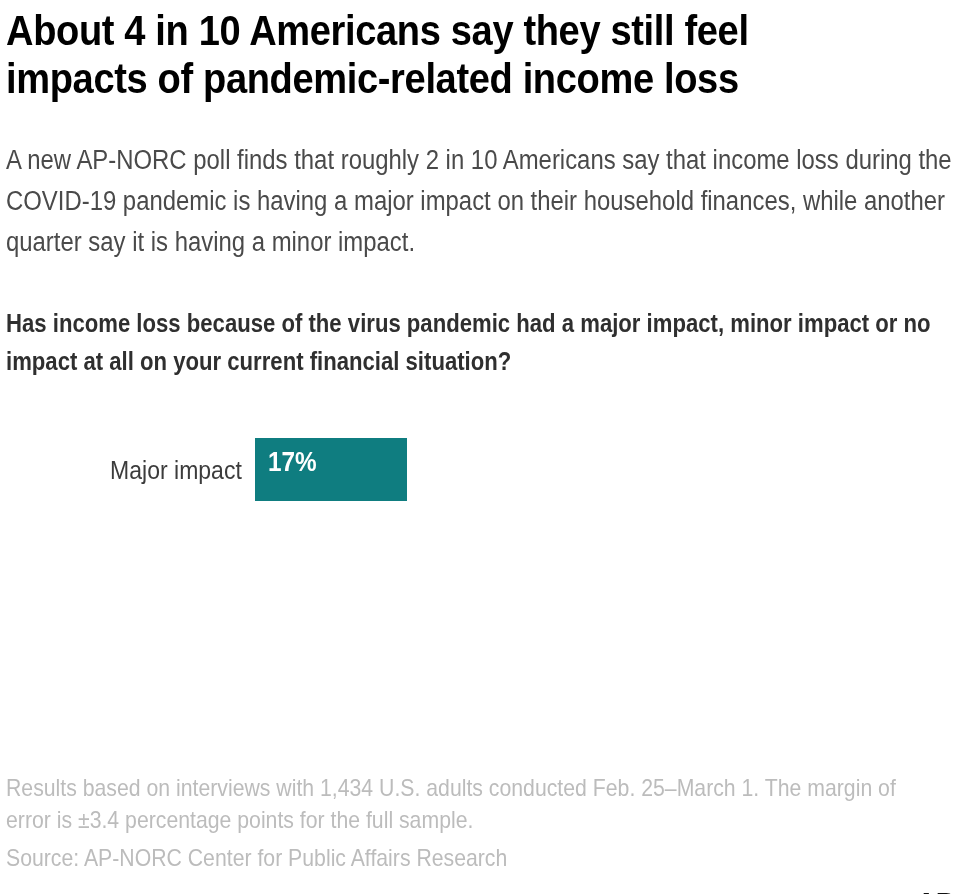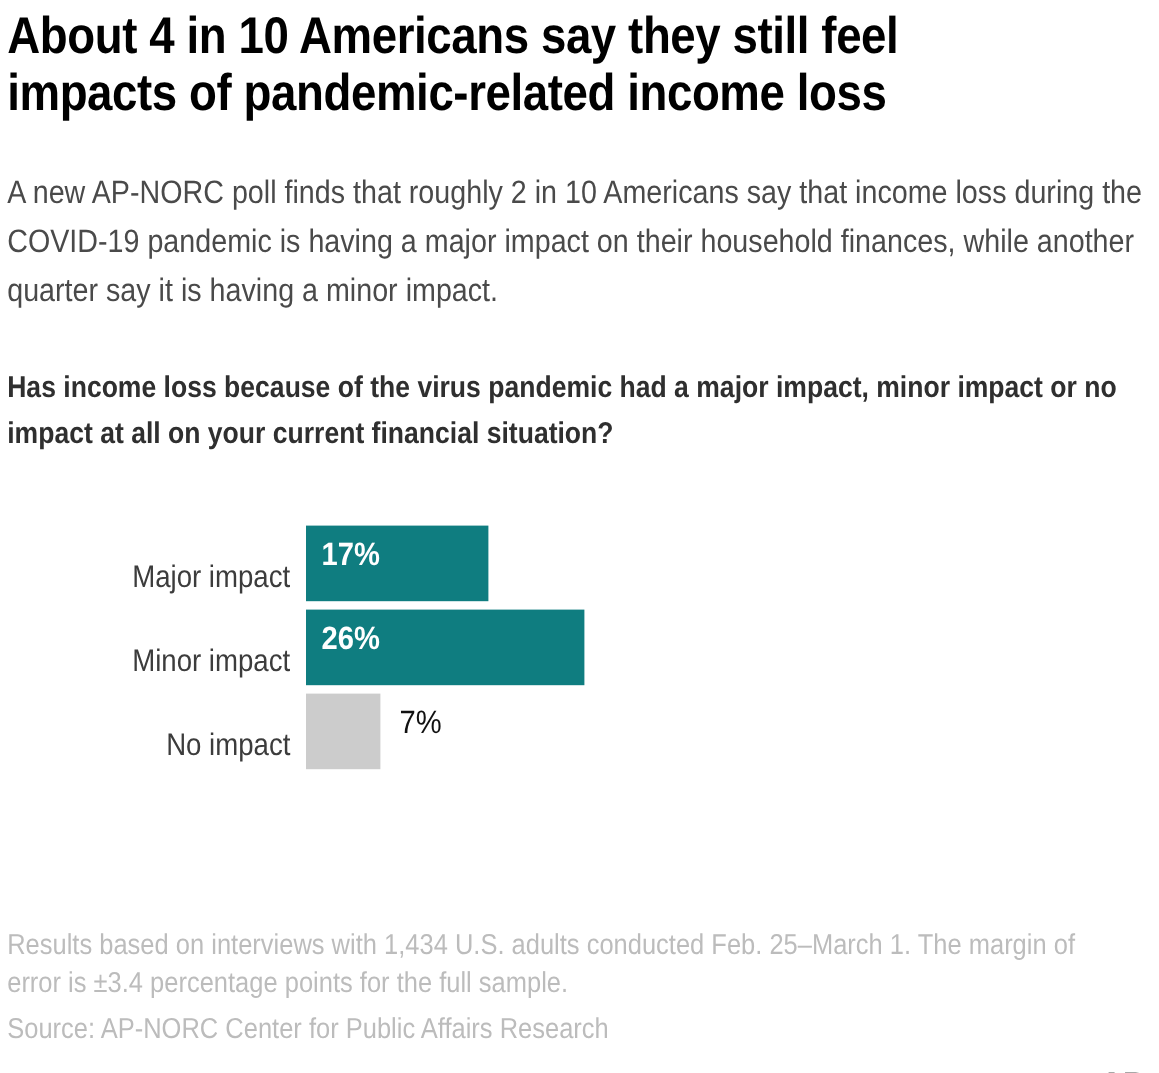--- a/index.html
+++ b/index.html
@@ -69,21 +69,21 @@
   }
   .bar-row {
     position: absolute;
     left: 0;
     width: 966px;
     height: 63px;
   }
   .bar-label {
     position: absolute;
     left: 0;
-    top: 10px;
+    top: 0;
     width: 242px;
     height: 63px;
     display: flex;
     align-items: center;
     justify-content: flex-end;
     color: #3c3c3c;
     font-size: 26px;
     line-height: 30px;
     white-space: nowrap;
     text-align: center;
@@ -206,43 +206,21 @@
       <span>Major impact</span>
     </div>
     <div class="bar-track">
       <div class="bar-rect" style="width:152px;background:#0f7d80;"></div>
       <div class="bar-value inside-light">
         <span>17%</span>
       </div>
     </div>
   </div>
 
-  <div class="bar-row" style="top:70px;">
-    <div class="bar-label">
-      <span>Minor impact</span>
-    </div>
-    <div class="bar-track">
-      <div class="bar-rect" style="width:232px;background:#0f7d80;"></div>
-      <div class="bar-value inside-light">
-        <span>26%</span>
-      </div>
-    </div>
-  </div>
-
-  <div class="bar-row" style="top:140px;">
-    <div class="bar-label">
-      <span>No impact</span>
-    </div>
-    <div class="bar-track">
-      <div class="bar-rect" style="width:62px;background:#cccccc;"></div>
-      <div class="bar-value outside-dark" style="left:78px;">
-        <span>7%</span>
-      </div>
-    </div>
-  </div>
+
 
 
 </div>
 
 <div class="footnote">Results based on interviews with 1,434 U.S. adults conducted Feb. 25–March 1. The margin of error is ±3.4 percentage points for the full sample.</div>
 
 <div class="source">Source: AP-NORC Center for Public Affairs Research</div>
 
 <div class="ap-logo">
   <div class="ap-mark">AP</div>

